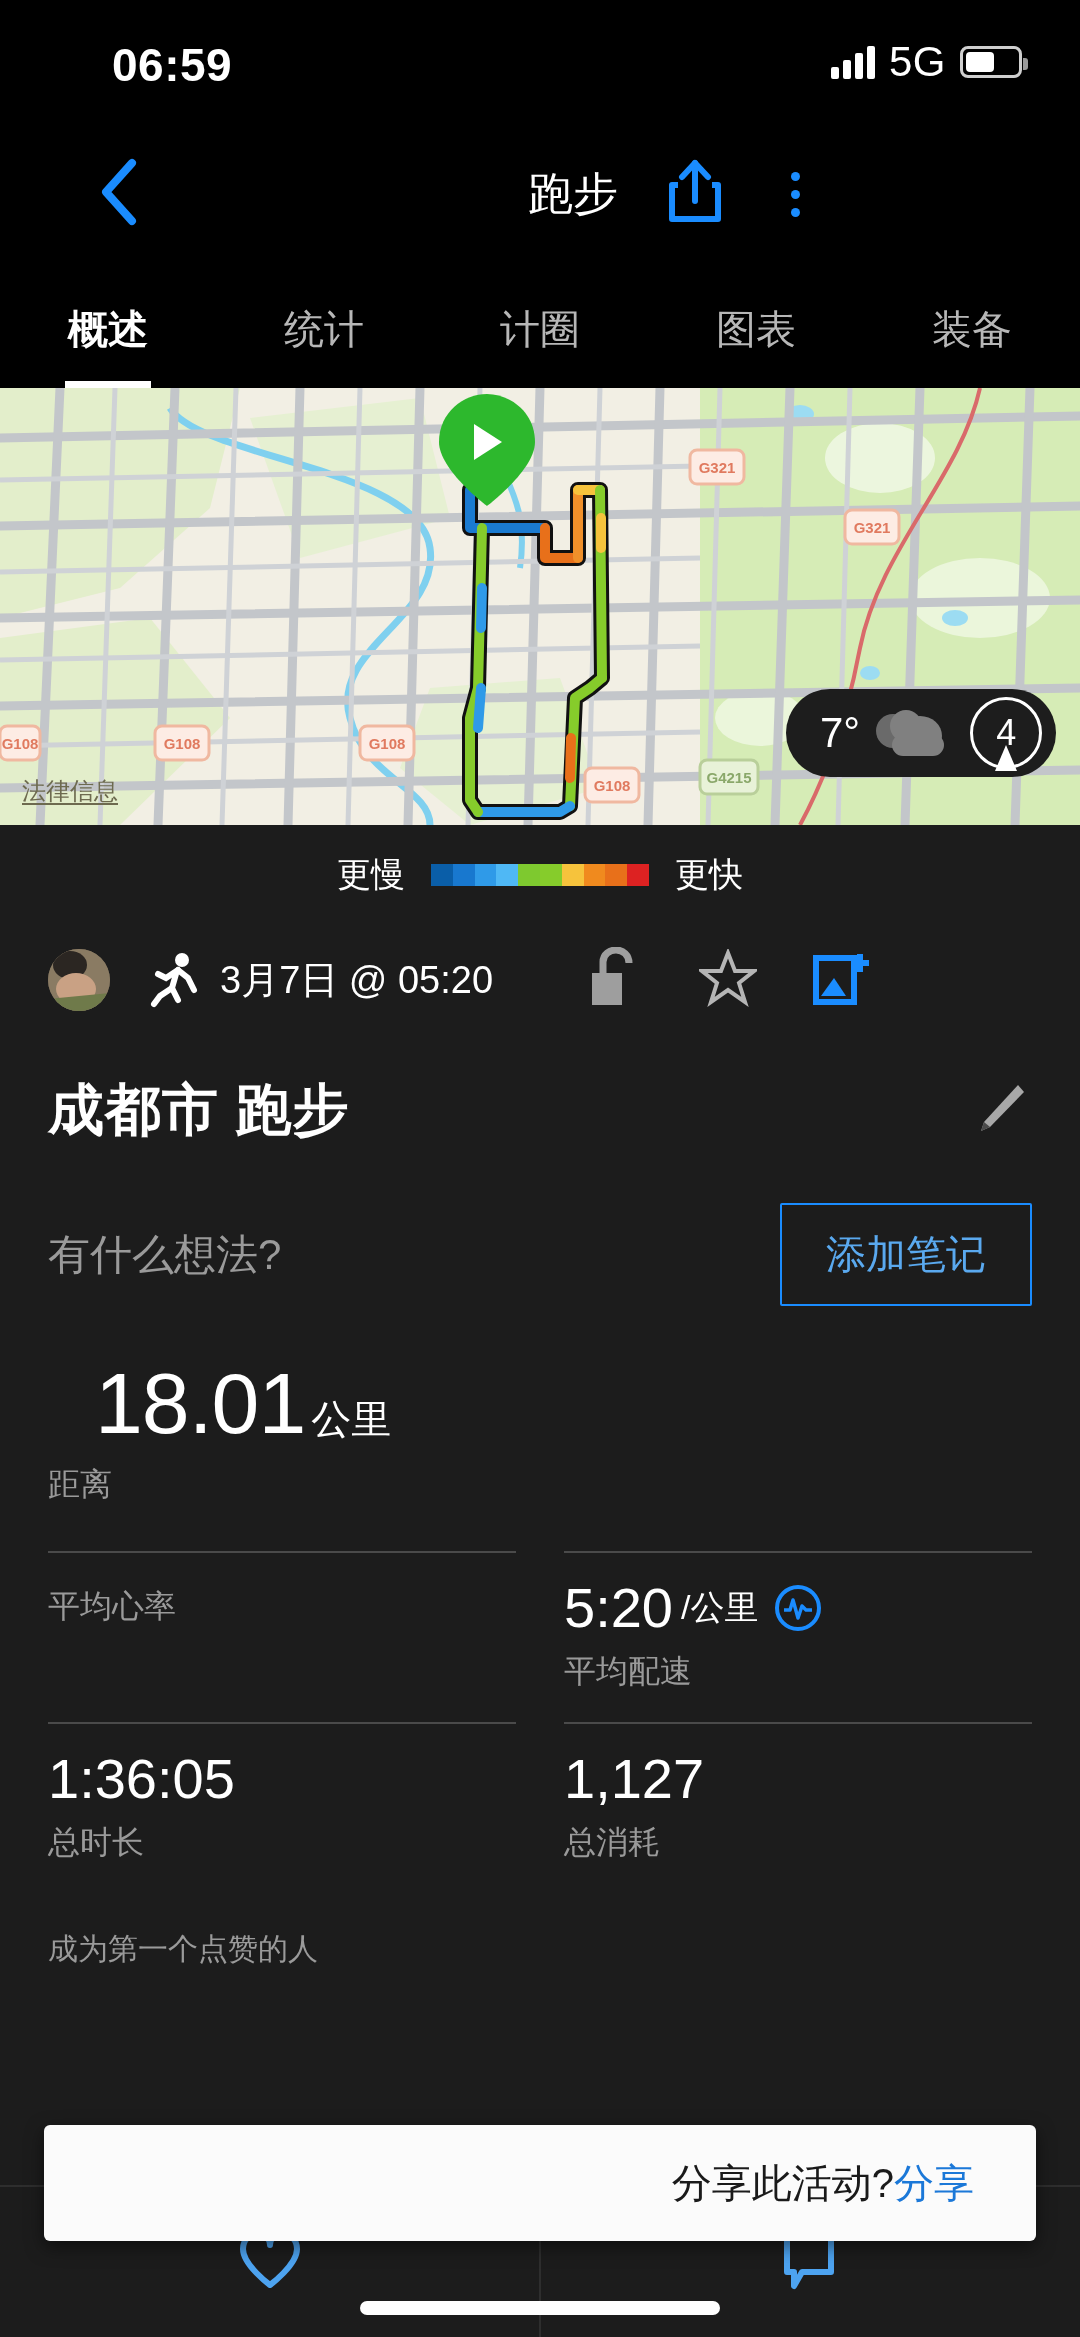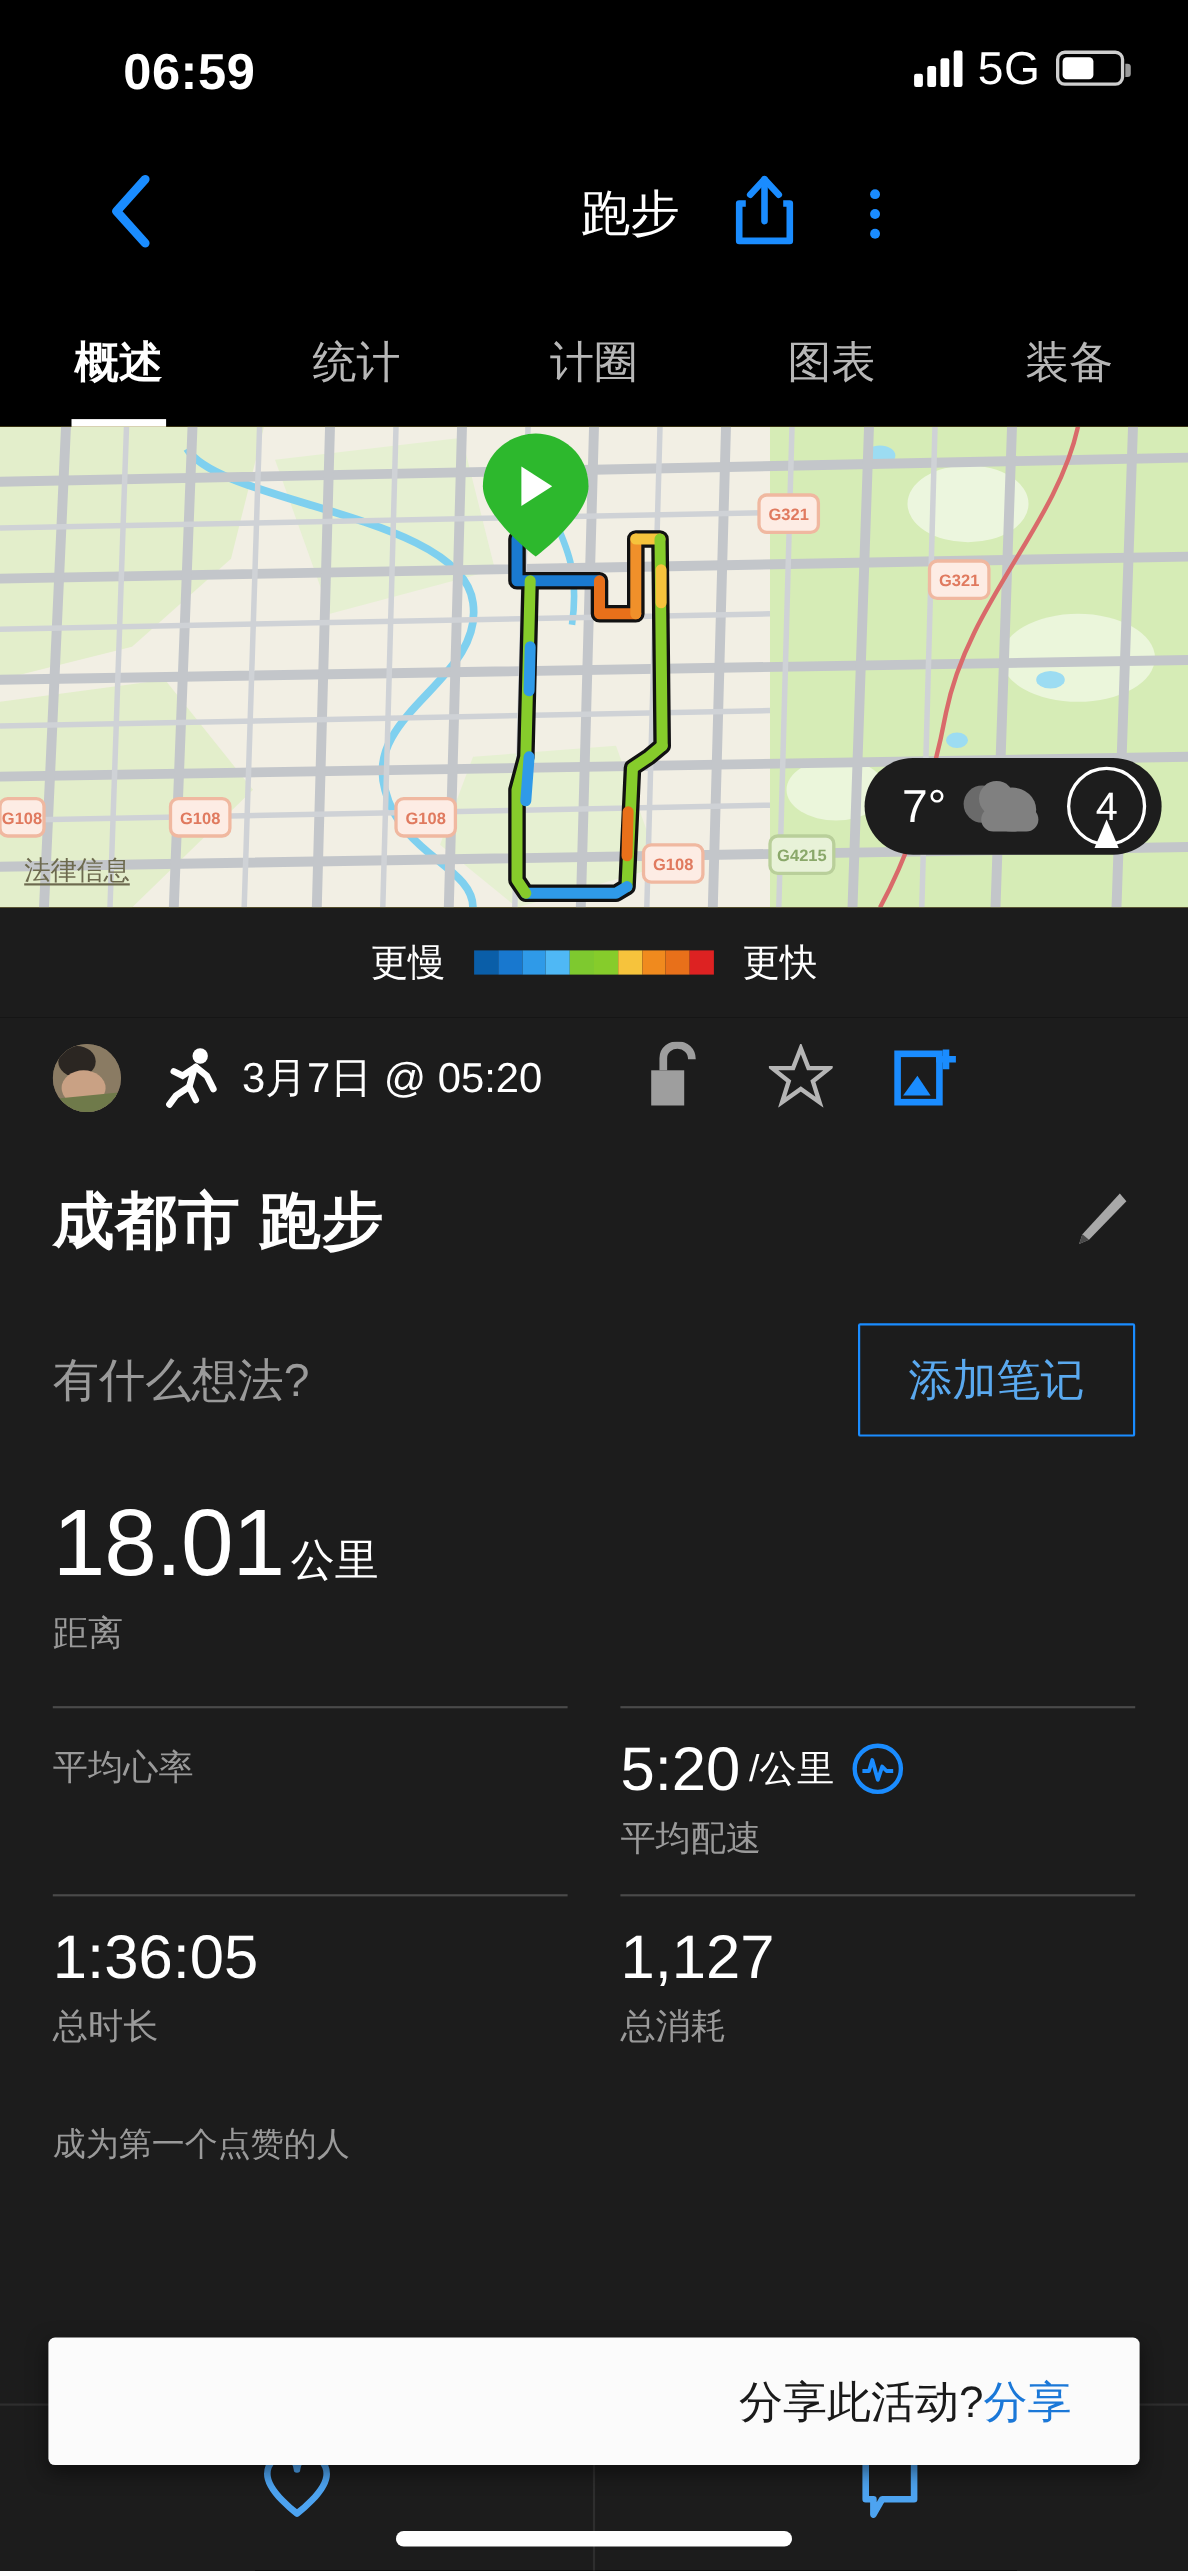--- a/index.html
+++ b/index.html
@@ -87,21 +87,21 @@
 
   .title-row { display:flex; align-items:center; justify-content:space-between; padding:38px 48px 0 48px; }
   .act-title { color:#fff; font-size:56px; font-weight:700; letter-spacing:1px; }
   .pencil { width:64px; height:64px; display:flex; align-items:center; justify-content:center; }
 
   .note-row { display:flex; align-items:center; justify-content:space-between; padding:54px 48px 0 48px; }
   .note-placeholder { color:#9a9a9a; font-size:42px; }
   .note-btn { border:2px solid #1a8cff; color:#5aa9ef; font-size:40px; padding:22px 44px; background:transparent; border-radius:2px; }
 
   .distance-block { padding:48px 48px 0 48px; }
-  .dist-line { display:flex; align-items:baseline; }
+  .dist-line { display:flex; align-items:baseline;margin-left:47px; }
   .dist-val { color:#fff; font-size:86px; font-weight:400; letter-spacing:-1px; }
   .dist-unit { color:#fff; font-size:40px; margin-left:6px; }
   .dist-label { color:#9a9a9a; font-size:32px; margin-top:10px; }
 
   .stats-grid { padding:0 48px; margin-top:44px; display:grid; grid-template-columns:1fr 1fr; column-gap:48px; }
   .stat { padding-top:22px; border-top:2px solid #4a4a4a; padding-bottom:28px; }
   .stat-line { display:flex; align-items:center; }
   .stat-val { color:#fff; font-size:56px; font-weight:400; }
   .stat-unit { color:#fff; font-size:34px; margin-left:8px; }
   .stat-badge { width:48px; height:48px; margin-left:16px; }

